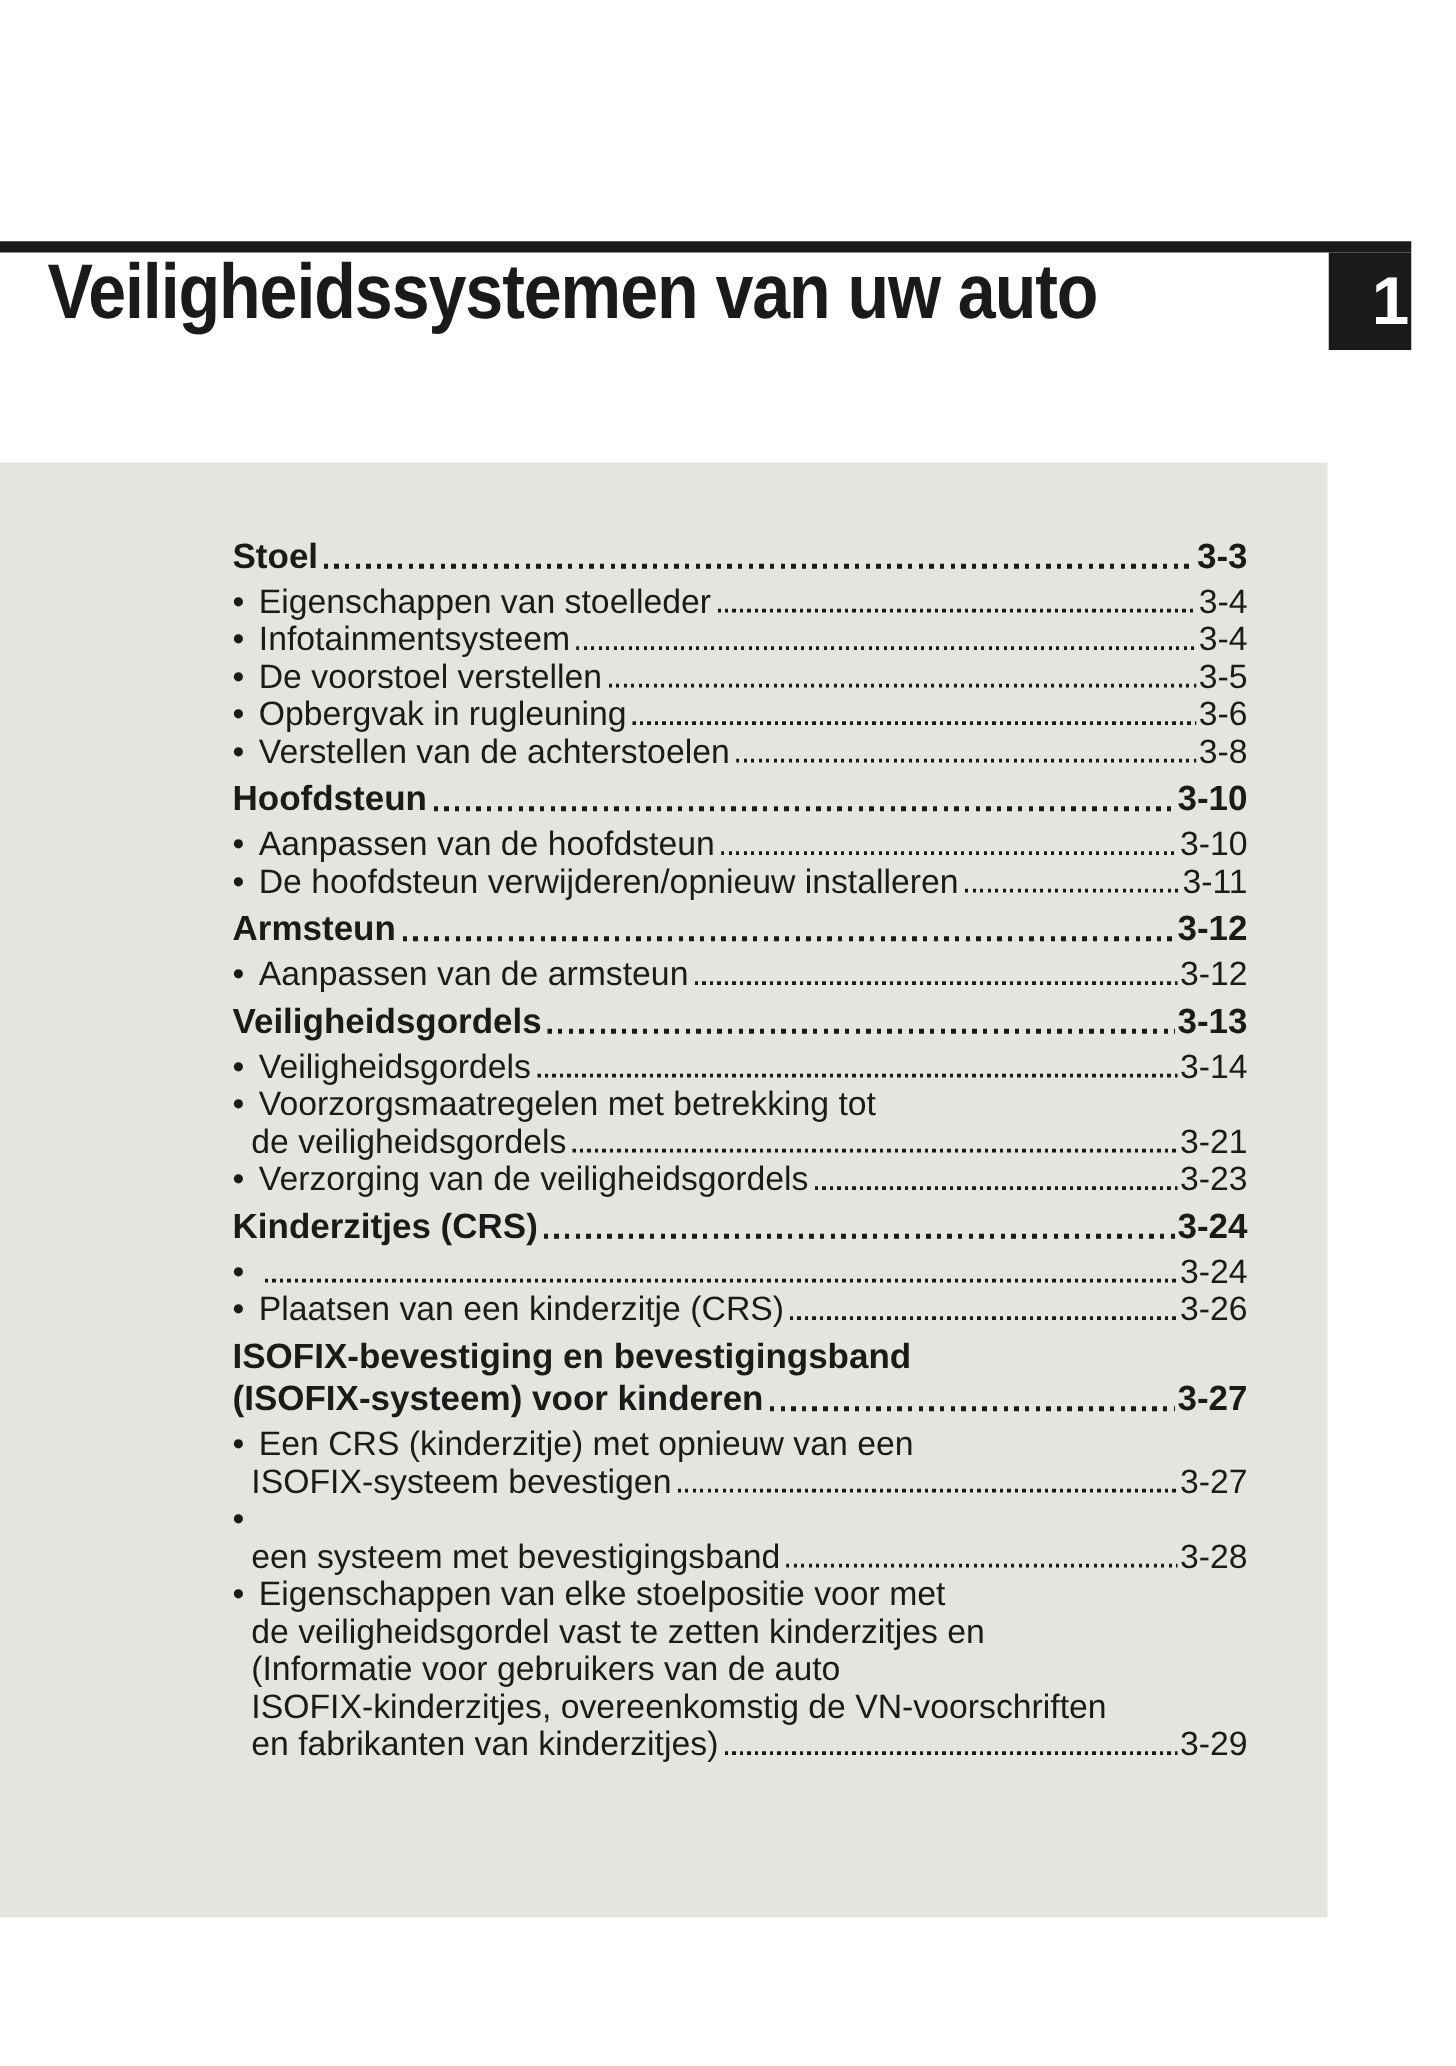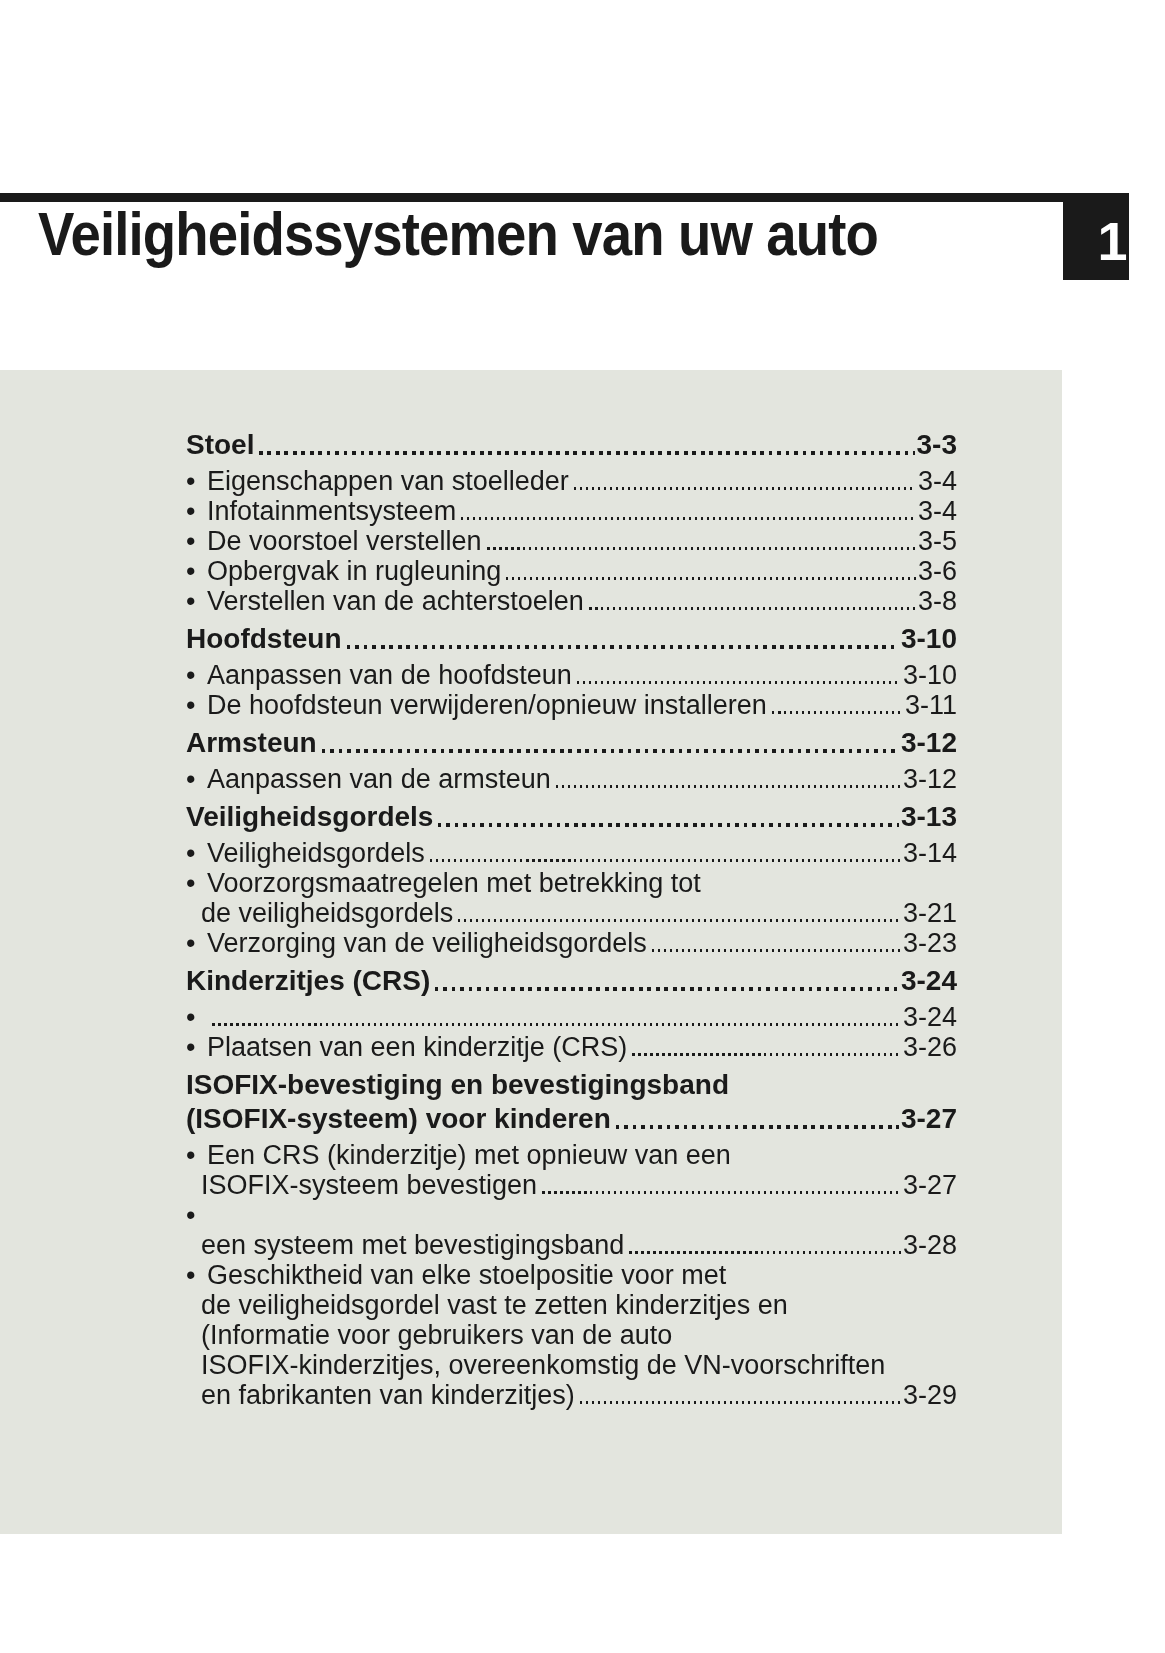--- a/index.html
+++ b/index.html
@@ -30,21 +30,21 @@
   .chapter-badge{
     position:absolute;left:1063px;top:202px;width:99px;height:78px;
     background:var(--ink);color:var(--badge-text);
     font-size:54px;font-weight:bold;
     display:flex;align-items:center;justify-content:center;
   }
   .toc-panel{
     position:absolute;left:0;top:370px;width:1062px;height:1164px;
     background:var(--panel);
     box-sizing:border-box;
-    padding:52px 105px 0 186px;
+    padding:52px 64px 0 186px;
   }
   .entry{font-size:27px;line-height:30px;}
   .entry.section{font-size:28px;line-height:34px;font-weight:bold;margin:6px 0 4px;}
   .entry .line{display:flex;}
   .entry.item .line.cont{padding-left:15px;}
   .bullet{flex:0 0 auto;display:inline-block;width:21px;}
   .txt{white-space:nowrap;flex:0 0 auto;}
   .leader{
     flex:1 1 auto;min-width:14px;
     align-self:flex-end;
@@ -235,21 +235,21 @@
           </div>
           <div class="line cont last">
             <span class="txt">een systeem met bevestigingsband</span>
             <span class="leader"></span>
             <span class="pagenum">3-28</span>
           </div>
         </div>
         <div class="entry item">
           <div class="line first">
             <span class="bullet">•</span>
-            <span class="txt">Geschiktheid van elke stoelpositie voor met</span>
+            <span class="txt">Eigenschappen van elke stoelpositie voor met</span>
           </div>
           <div class="line cont">
             <span class="txt">de veiligheidsgordel vast te zetten kinderzitjes en</span>
           </div>
           <div class="line cont">
             <span class="txt">(Informatie voor gebruikers van de auto</span>
           </div>
           <div class="line cont">
             <span class="txt">ISOFIX-kinderzitjes, overeenkomstig de VN-voorschriften</span>
           </div>

